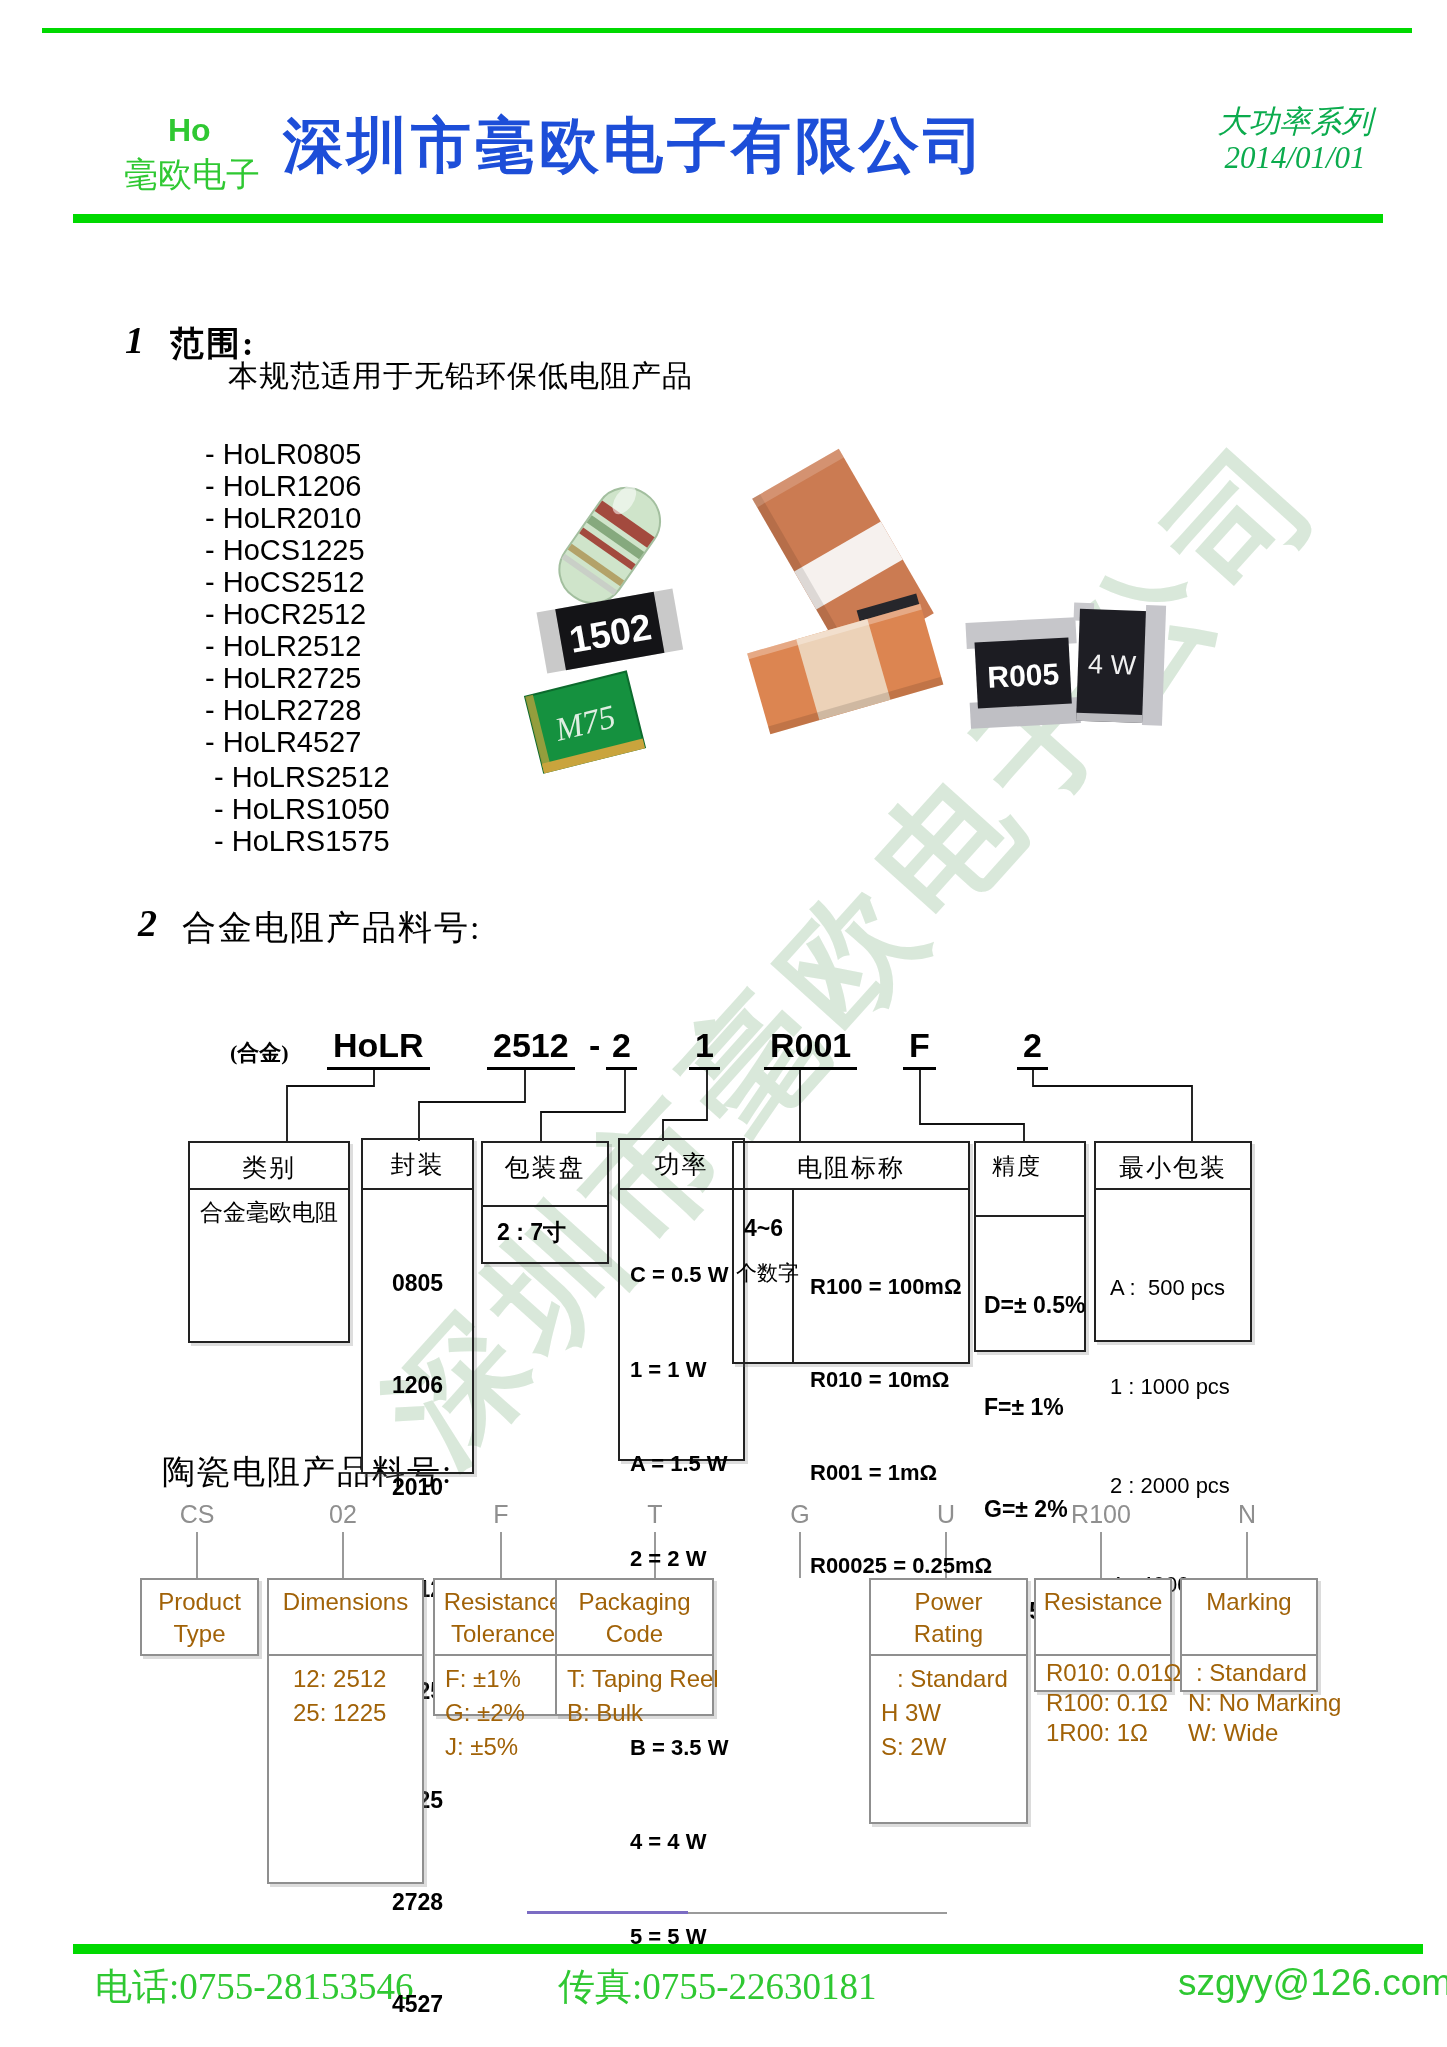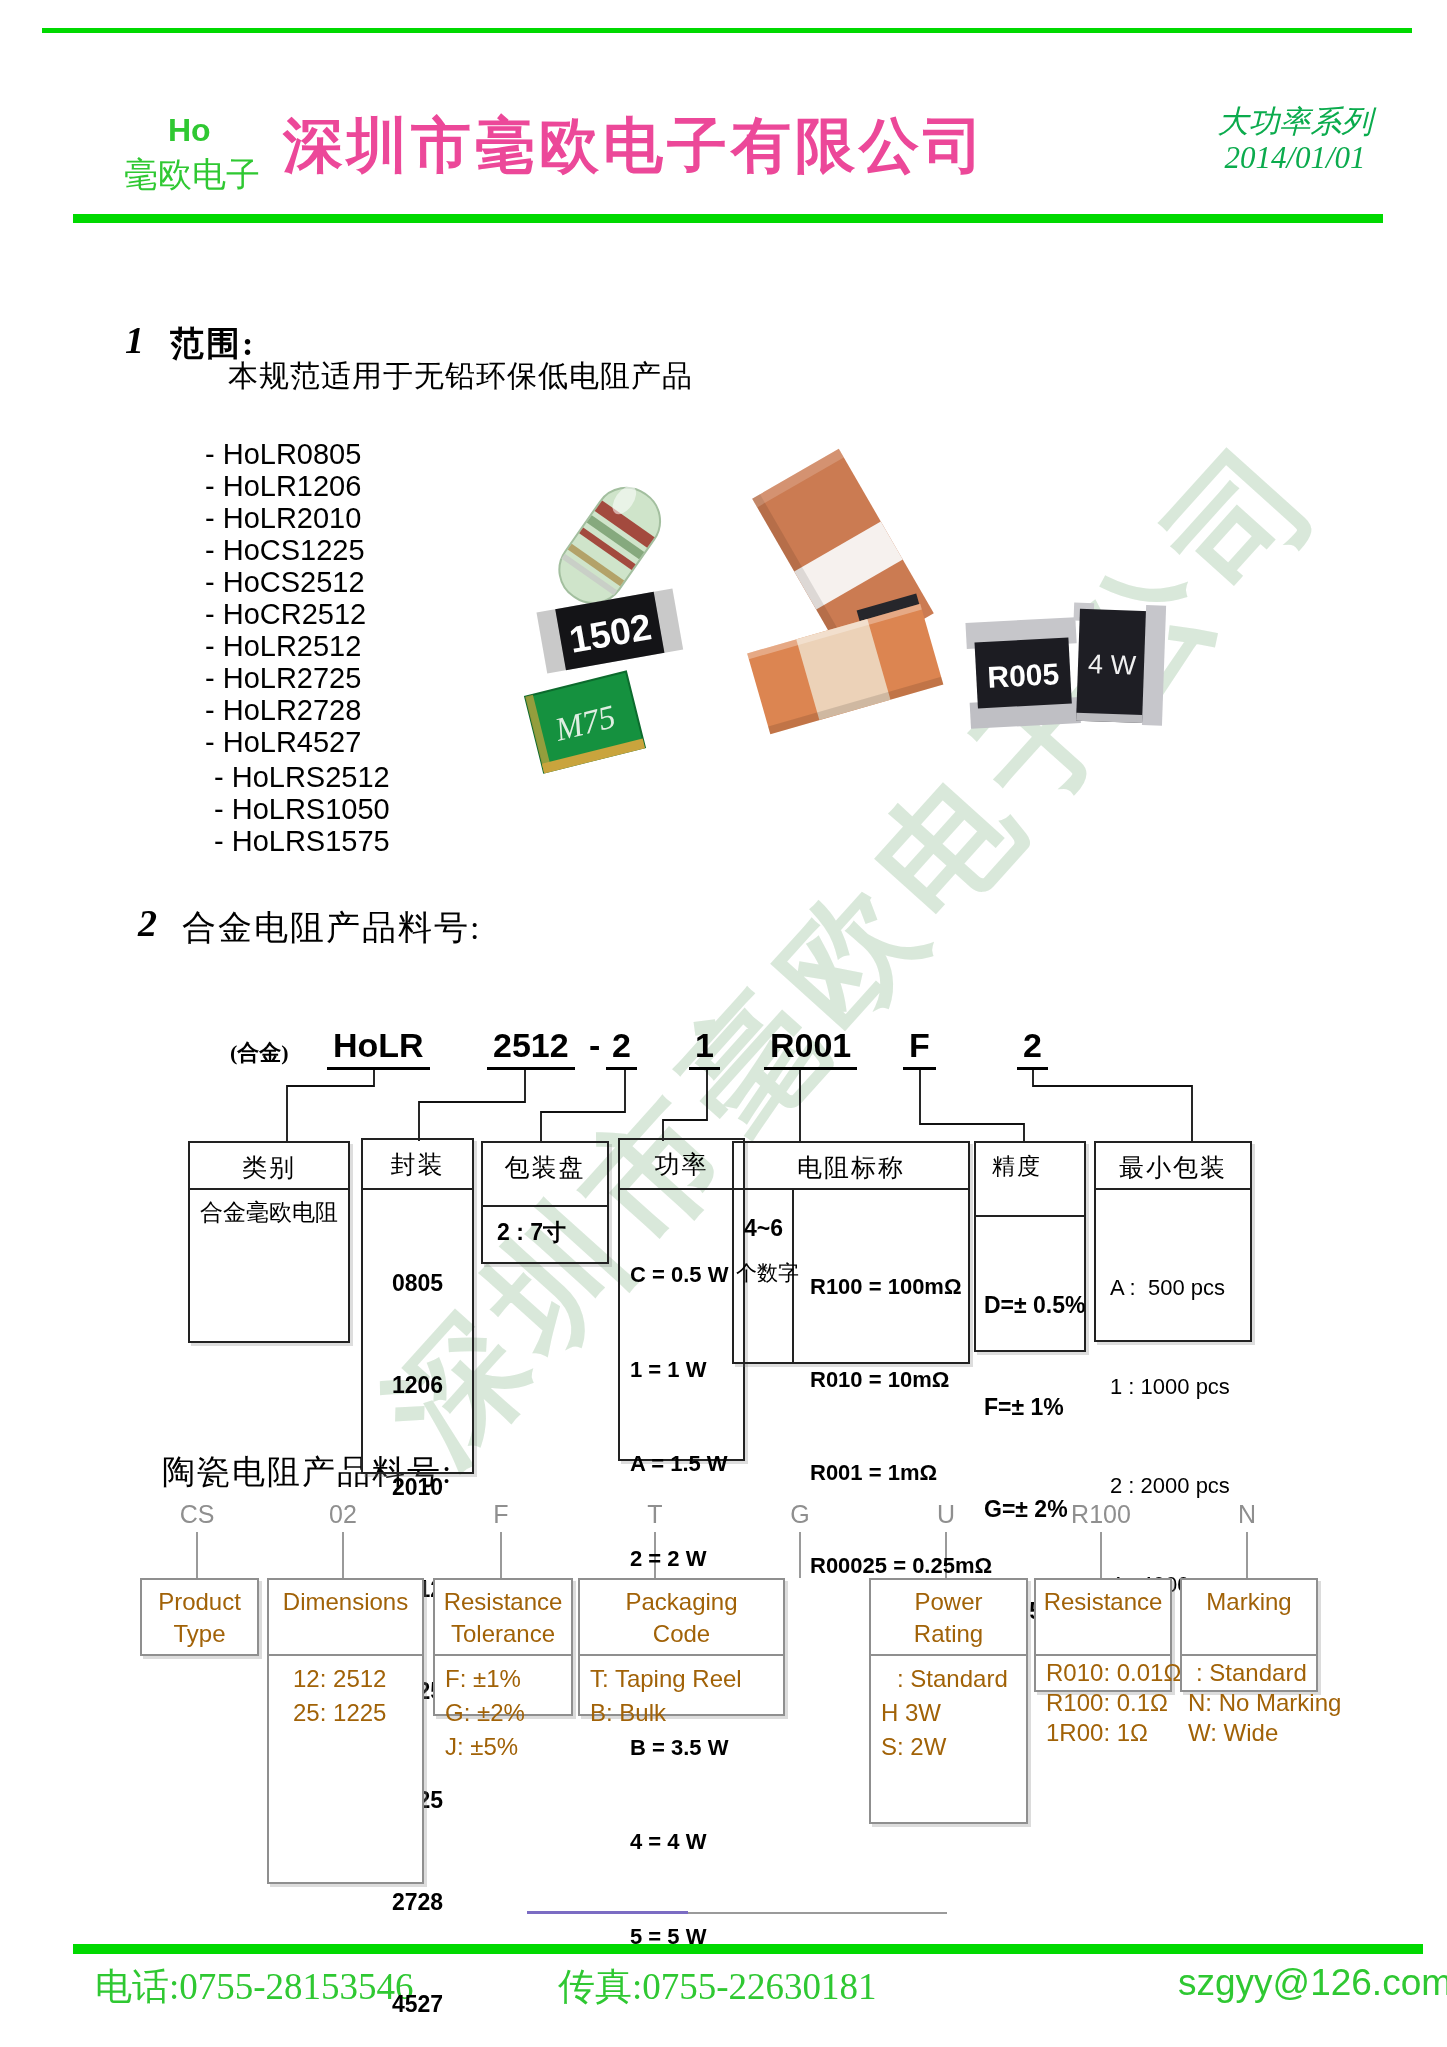--- a/index.html
+++ b/index.html
@@ -2,21 +2,21 @@
 <html><head>
 <meta charset="utf-8">
 <style>
   html,body{margin:0;padding:0;background:#fff;}
   .page{position:relative;width:1447px;height:2047px;background:#fff;overflow:hidden;
         font-family:"Liberation Sans",sans-serif;color:#000;}
   .green-bar{position:absolute;background:#00d900;}
   
   .logo-ho{position:absolute;left:168px;top:112px;font:bold 32px "Liberation Sans",sans-serif;color:#2fc832;}
   .logo-sub{position:absolute;left:124px;top:152px;font:34px "Liberation Serif",serif;color:#2fc832;text-align:right;}
-  .company-title{position:absolute;left:283px;top:106px;font:bold 60px "Liberation Serif",serif;color:#ec4899;letter-spacing:4px;white-space:nowrap;}
+  .company-title{position:absolute;left:283px;top:106px;font:bold 60px "Liberation Serif",serif;color:#1d4ed8;letter-spacing:4px;white-space:nowrap;}
   .series-block{position:absolute;left:1175px;top:104px;width:240px;text-align:center;
                 font:italic 31px "Liberation Serif",serif;color:#0bab4d;line-height:36px;}
   
   .watermark{position:absolute;left:855px;top:950px;transform:translate(-50%,-50%) rotate(-48deg);
              font:bold 132px "Liberation Serif",serif;color:rgba(186,214,188,.55);
              letter-spacing:14px;white-space:nowrap;z-index:0;}
   
   .sec-num{position:absolute;font:italic bold 38px "Liberation Serif",serif;}
   .sec-title{position:absolute;font:bold 34px "Liberation Serif",serif;letter-spacing:2px;white-space:nowrap;}
   .body-text{position:absolute;font:30px "Liberation Serif",serif;letter-spacing:1px;white-space:nowrap;}
@@ -300,21 +300,21 @@
       <div>Tolerance</div>
     </div>
     <div class="chr"></div>
     <div class="citems">
       <div>F: ±1%</div>
       <div>G: ±2%</div>
       <div>J: ±5%</div>
     </div>
   </div>
 
-  <div class="cbox" style="left:578px;width:155px;height:134px;padding-left:48px;">
+  <div class="cbox" style="left:555px;width:155px;height:134px;">
     <div class="cbox-h">
       <div>Packaging</div>
       <div>Code</div>
     </div>
     <div class="chr"></div>
     <div class="citems">
       <div>T: Taping Reel</div>
       <div>B: Bulk</div>
     </div>
   </div>

